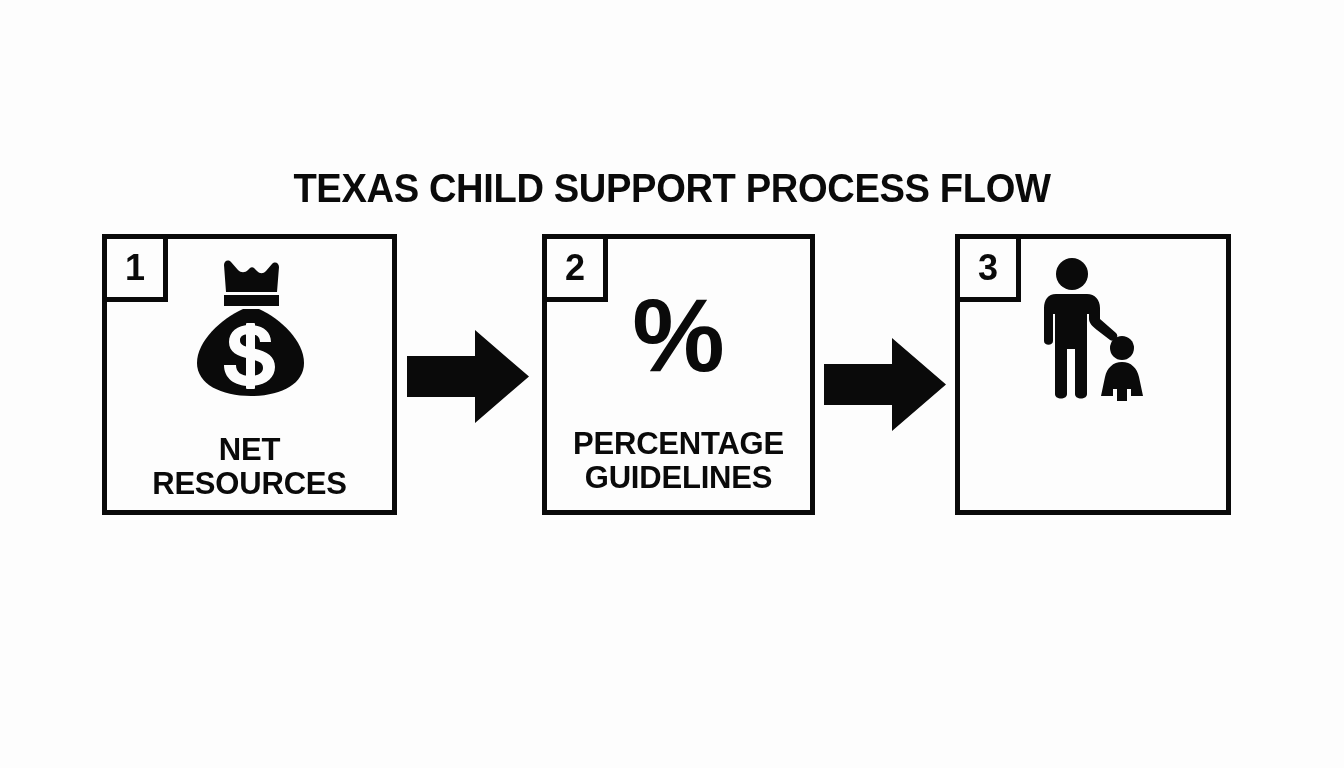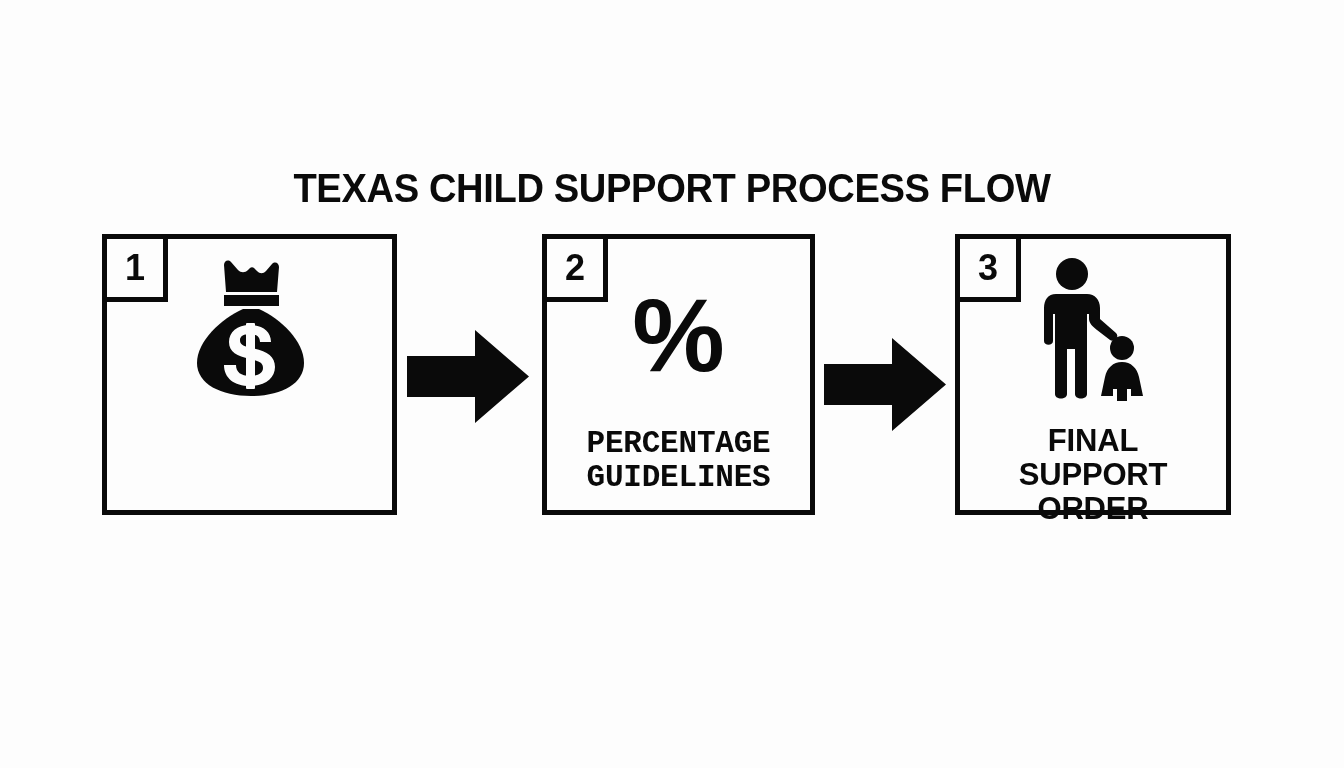--- a/index.html
+++ b/index.html
@@ -91,21 +91,21 @@
 
   .step-label {
     text-align: center;
     font-size: 31px;
     font-weight: 700;
     line-height: 34px;
     letter-spacing: -0.2px;
     white-space: pre-line;
   }
   .label-1 { margin-top: 36px; }
-  .label-2 { margin-top: 38px; font-family: Liberation Mono, monospace; }
+  .label-2 { margin-top: 38px; }
   .label-3 { margin-top: 22px; }
 
   .pct-glyph {
     font-size: 104px;
     font-weight: 700;
     line-height: 104px;
     font-family: "Liberation Sans", sans-serif;
   }
 
   
@@ -138,20 +138,22 @@
 
           <path fill="#0a0a0a" d="M52 52 C30 62 6 84 6 106 C6 127 30 139 60 139 C90 139 113 127 113 106 C113 84 90 62 68 52 Z"></path>
 
           <g fill="#fdfdfd">
             <rect x="55" y="66" width="9" height="66" rx="1"></rect>
             <path d="M80 85 C80 74 71 68 59 68 C46 68 38 75 38 85 C38 95 46 99 59 102 C69 104 72 106 72 111 C72 116 67 119 59 119 C50 119 45 115 45 108 L33 108 C33 121 43 129 59 129 C74 129 84 121 84 110 C84 99 76 94 61 91 C51 89 49 87 49 83 C49 79 53 77 59 77 C66 77 69 80 69 85 Z"></path>
           </g>
         </svg>
       </div>
 
+      <div class="step-label label-1">NET
+RESOURCES</div>
     </div>
   </div>
 
   <div class="flow-arrow arrow-1">
     <svg width="122" height="93" viewBox="0 0 122 93" aria-hidden="true">
       <path fill="#0a0a0a" d="M0 26 L68 26 L68 0 L122 46.5 L68 93 L68 67 L0 67 Z"></path>
     </svg>
   </div>
 
   <div class="step-box step-2">
@@ -185,19 +187,16 @@
 
             <path d="M22 37 C14 37 10 43 10 51 L10 84 C10 89 19 89 19 84 L19 57 L21 57 L21 137 C21 143 33 143 33 137 L33 92 L41 92 L41 137 C41 143 53 143 53 137 L53 57 L55 57 L55 62 C55 66 59 70 63 73 L76 83 C80 86 86 80 82 76 L66 62 L66 51 C66 43 61 37 53 37 Z"></path>
 
             <circle cx="88" cy="91" r="12"></circle>
 
             <path d="M88 105 C79 105 73 111 71 120 L67 139 L79 139 L79 132 L83 132 L83 144 L93 144 L93 132 L97 132 L97 139 L109 139 L105 120 C103 111 97 105 88 105 Z"></path>
           </g>
         </svg>
       </div>
 
-      <div class="step-label label-3">FINAL
-SUPPORT
-ORDER</div>
     </div>
   </div>
 
 </div>
 
 </body></html>

